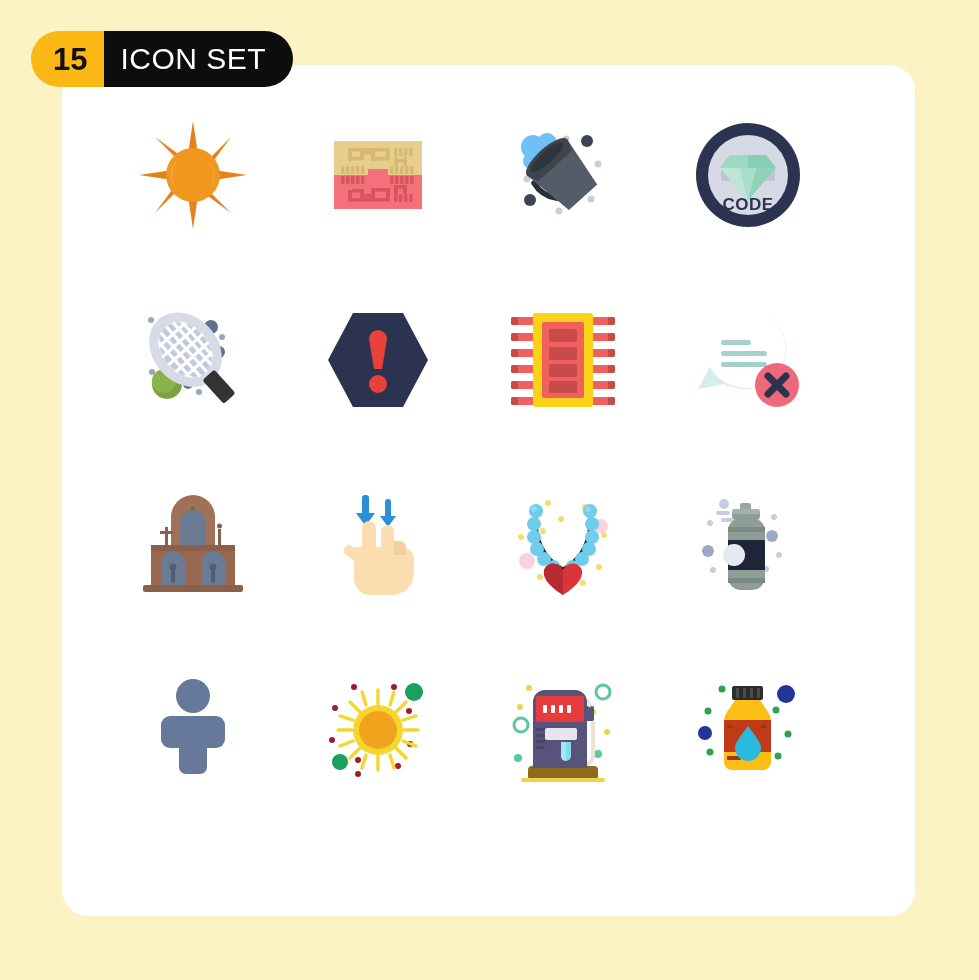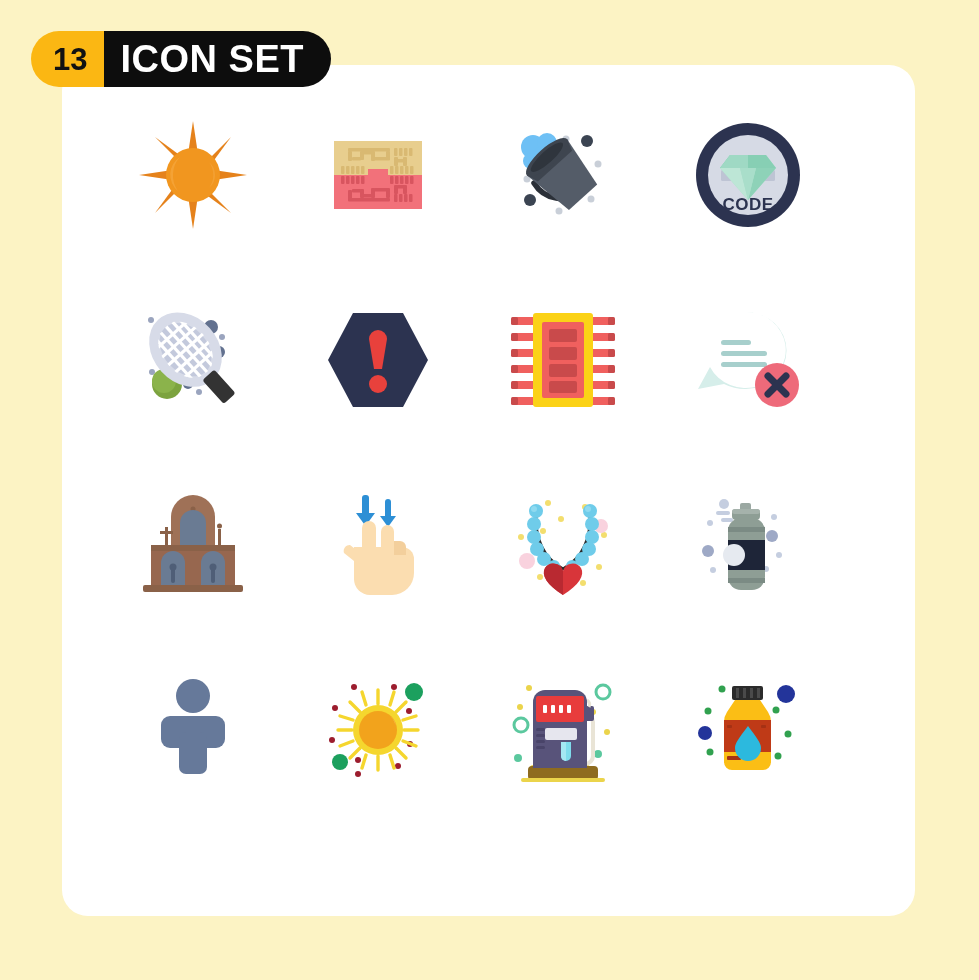--- a/index.html
+++ b/index.html
@@ -49,22 +49,22 @@
     font-weight: bold;
     display: flex;
     align-items: center;
     padding: 0 17px 0 22px;
     letter-spacing: 0px;
     line-height: 1;
   }
   .badge-title {
     background: #0D0D0D;
     color: #FFFFFF;
-    font-size: 38px;
-    font-weight: bold;
+    font-size: 30px;
+    font-weight: normal;
     display: flex;
     align-items: center;
     padding: 0 27px 0 16px;
     letter-spacing: 0.5px;
     line-height: 1;
   }
   
   .grid {
     position: absolute;
     left: 100px;
@@ -94,21 +94,21 @@
   }
 </style>
 </head>
 <body>
 
 <div id="stage">
 
   <div class="card"></div>
 
   <div class="badge">
-    <div class="badge-count">13</div>
+    <div class="badge-count">15</div>
     <div class="badge-title">ICON SET</div>
   </div>
 
   <div class="grid">
 
     <div class="cell">
       <span class="sr">Sun</span>
       <svg width="120" height="120" viewBox="0 0 120 120">
         <g fill="#E5821B">
           <polygon points="60,6 66,46 60,56 54,46"></polygon>

